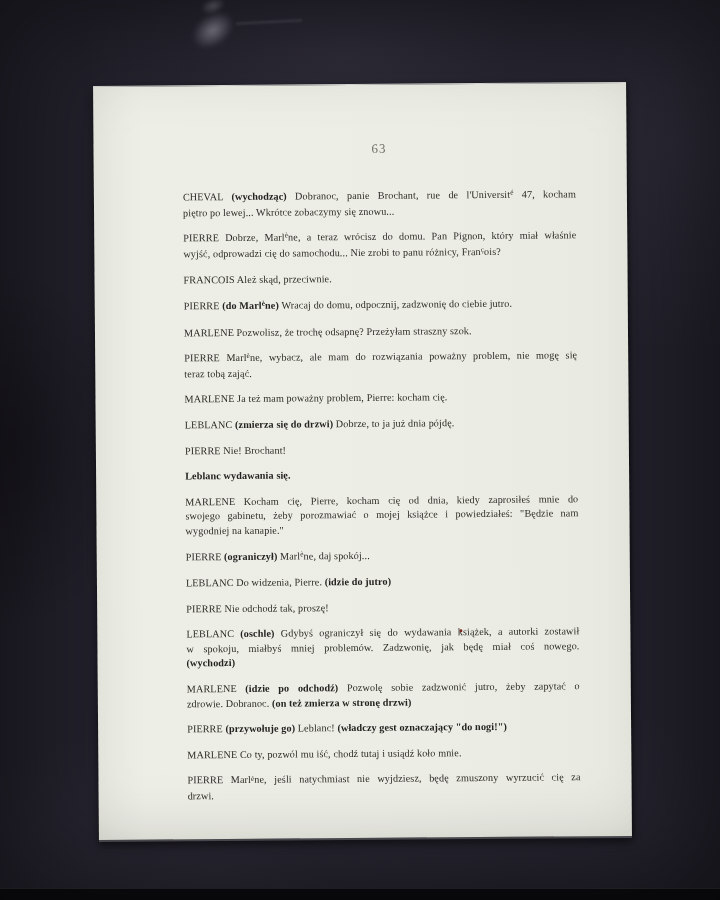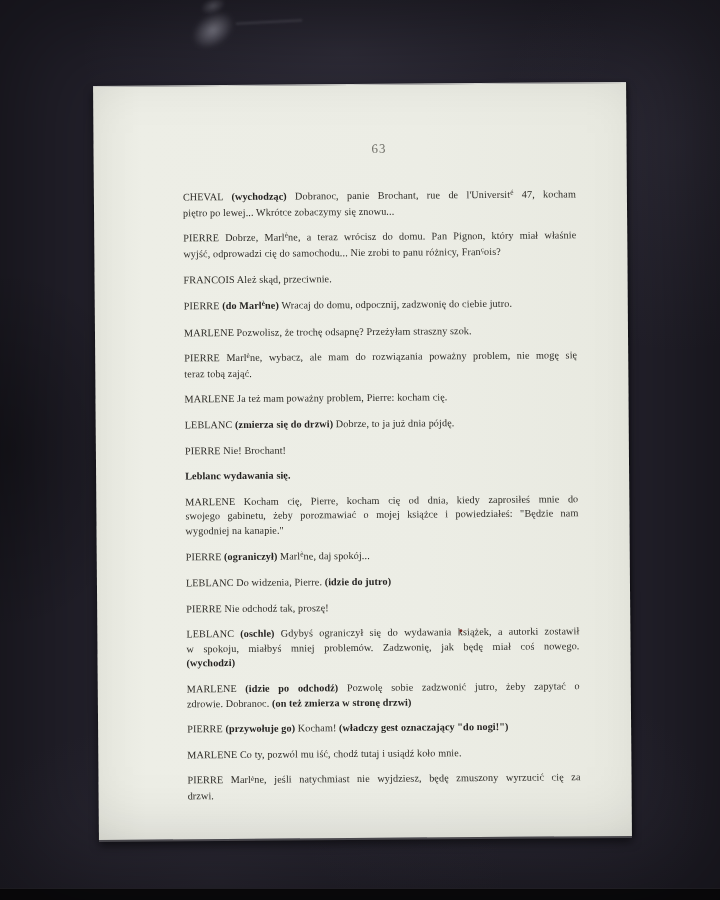--- a/index.html
+++ b/index.html
@@ -137,21 +137,21 @@
       <div class="para">
         <div class="line j"><span>LEBLANC </span><b>(oschle)</b><span> Gdybyś ograniczył się do wydawania książek, a autorki zostawił</span></div>
         <div class="line j"><span>w spokoju, miałbyś mniej problemów. Zadzwonię, jak będę miał coś nowego.</span></div>
         <div class="line"><b>(wychodzi)</b></div>
       </div>
       <div class="para">
         <div class="line j"><span>MARLENE </span><b>(idzie po odchodź)</b><span> Pozwolę sobie zadzwonić jutro, żeby zapytać o</span></div>
         <div class="line"><span>zdrowie. Dobranoc. </span><b>(on też zmierza w stronę drzwi)</b></div>
       </div>
       <div class="para">
-        <div class="line"><span>PIERRE </span><b>(przywołuje go)</b><span> Kocham! </span><b>(władczy gest oznaczający "do nogi!")</b></div>
+        <div class="line"><span>PIERRE </span><b>(przywołuje go)</b><span> Leblanc! </span><b>(władczy gest oznaczający "do nogi!")</b></div>
       </div>
       <div class="para">
         <div class="line"><span>MARLENE Co ty, pozwól mu iść, chodź tutaj i usiądź koło mnie.</span></div>
       </div>
       <div class="para">
         <div class="line j"><span>PIERRE Marl</span><span class="sup">è</span><span>ne, jeśli natychmiast nie wyjdziesz, będę zmuszony wyrzucić cię za</span></div>
         <div class="line"><span>drzwi.</span></div>
       </div>
     </div>
   <div class="ink-dot"></div>

